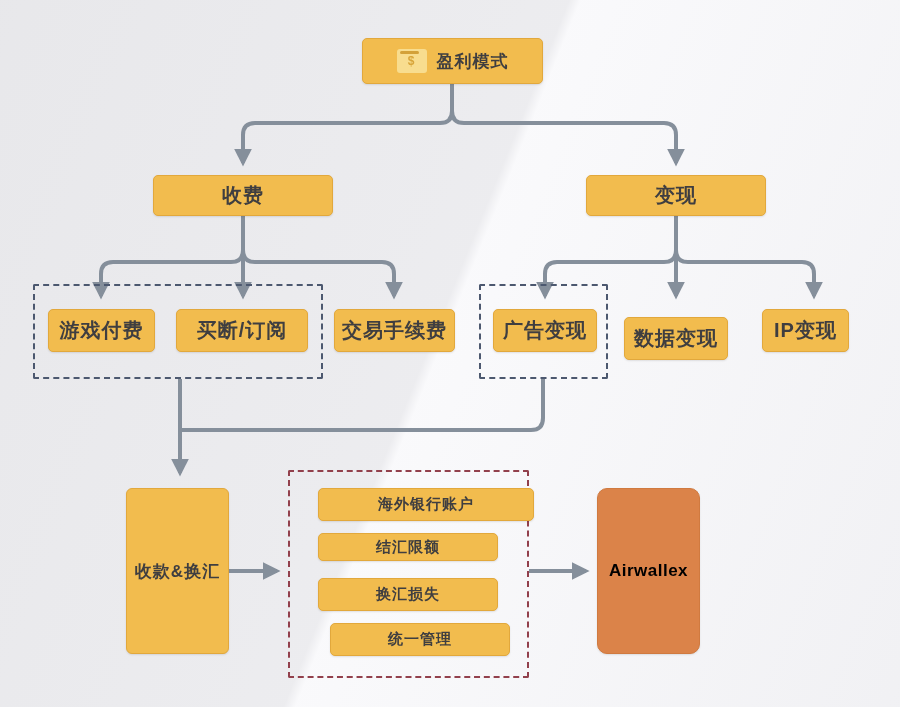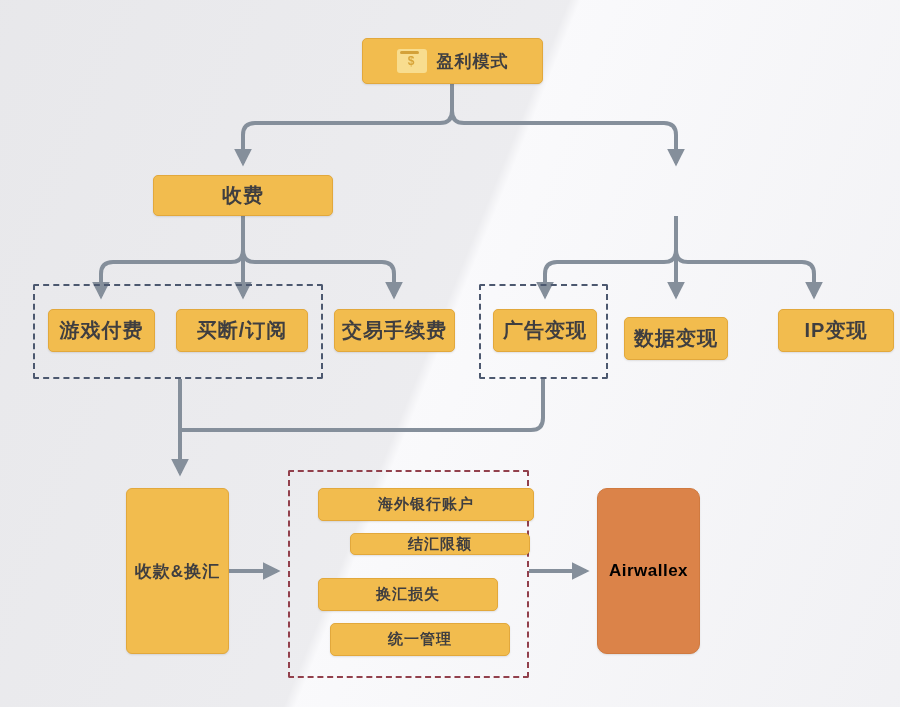--- a/index.html
+++ b/index.html
@@ -98,34 +98,35 @@
       <path d="M529,571 H586" marker-end="url(#arw)"></path>
     </g>
   </svg>
 
   <div class="node node-root" style="left:362px;top:38px;width:181px;height:46px;">
     <span class="icon-dollar">$</span>
     <span>盈利模式</span>
   </div>
 
   <div class="node" style="left:153px;top:175px;width:180px;height:41px;">收费</div>
+  <div class="node" style="left:586px;top:175px;width:180px;height:41px;">变现</div>
 
   <div class="group group-blue" style="left:33px;top:284px;width:290px;height:95px;"></div>
   <div class="node" style="left:48px;top:309px;width:107px;height:43px;">游戏付费</div>
   <div class="node" style="left:176px;top:309px;width:132px;height:43px;">买断/订阅</div>
   <div class="node" style="left:334px;top:309px;width:121px;height:43px;">交易手续费</div>
 
   <div class="group group-blue" style="left:479px;top:284px;width:129px;height:95px;"></div>
   <div class="node" style="left:493px;top:309px;width:104px;height:43px;">广告变现</div>
   <div class="node" style="left:624px;top:309px;width:104px;height:43px;margin-top:8px;">数据变现</div>
-  <div class="node" style="left:762px;top:309px;width:116px;height:43px;margin-left:16px;">IP变现</div>
+  <div class="node" style="left:762px;top:309px;width:87px;height:43px;">IP变现</div>
 
   <div class="node node-tall" style="left:126px;top:488px;width:103px;height:166px;">收款&amp;换汇</div>
 
   <div class="group group-red" style="left:288px;top:470px;width:241px;height:208px;"></div>
   <div class="node node-item" style="left:318px;top:488px;width:216px;height:33px;">海外银行账户</div>
-  <div class="node node-item" style="left:318px;top:533px;width:180px;height:22px;margin-left:32px;">结汇限额</div>
+  <div class="node node-item" style="left:318px;top:533px;width:180px;height:28px;">结汇限额</div>
   <div class="node node-item" style="left:318px;top:578px;width:180px;height:33px;">换汇损失</div>
   <div class="node node-item" style="left:330px;top:623px;width:180px;height:33px;">统一管理</div>
 
   <div class="node node-airwallex" style="left:597px;top:488px;width:103px;height:166px;">Airwallex</div>
 
 </div>
 
 </body></html>

